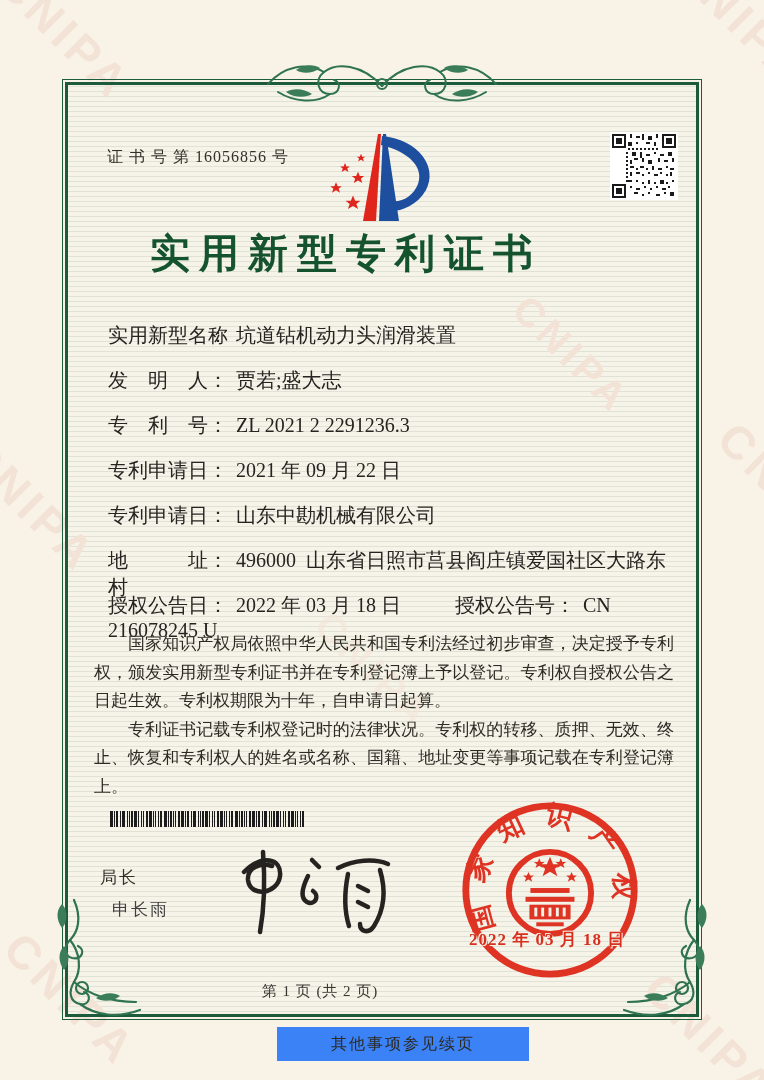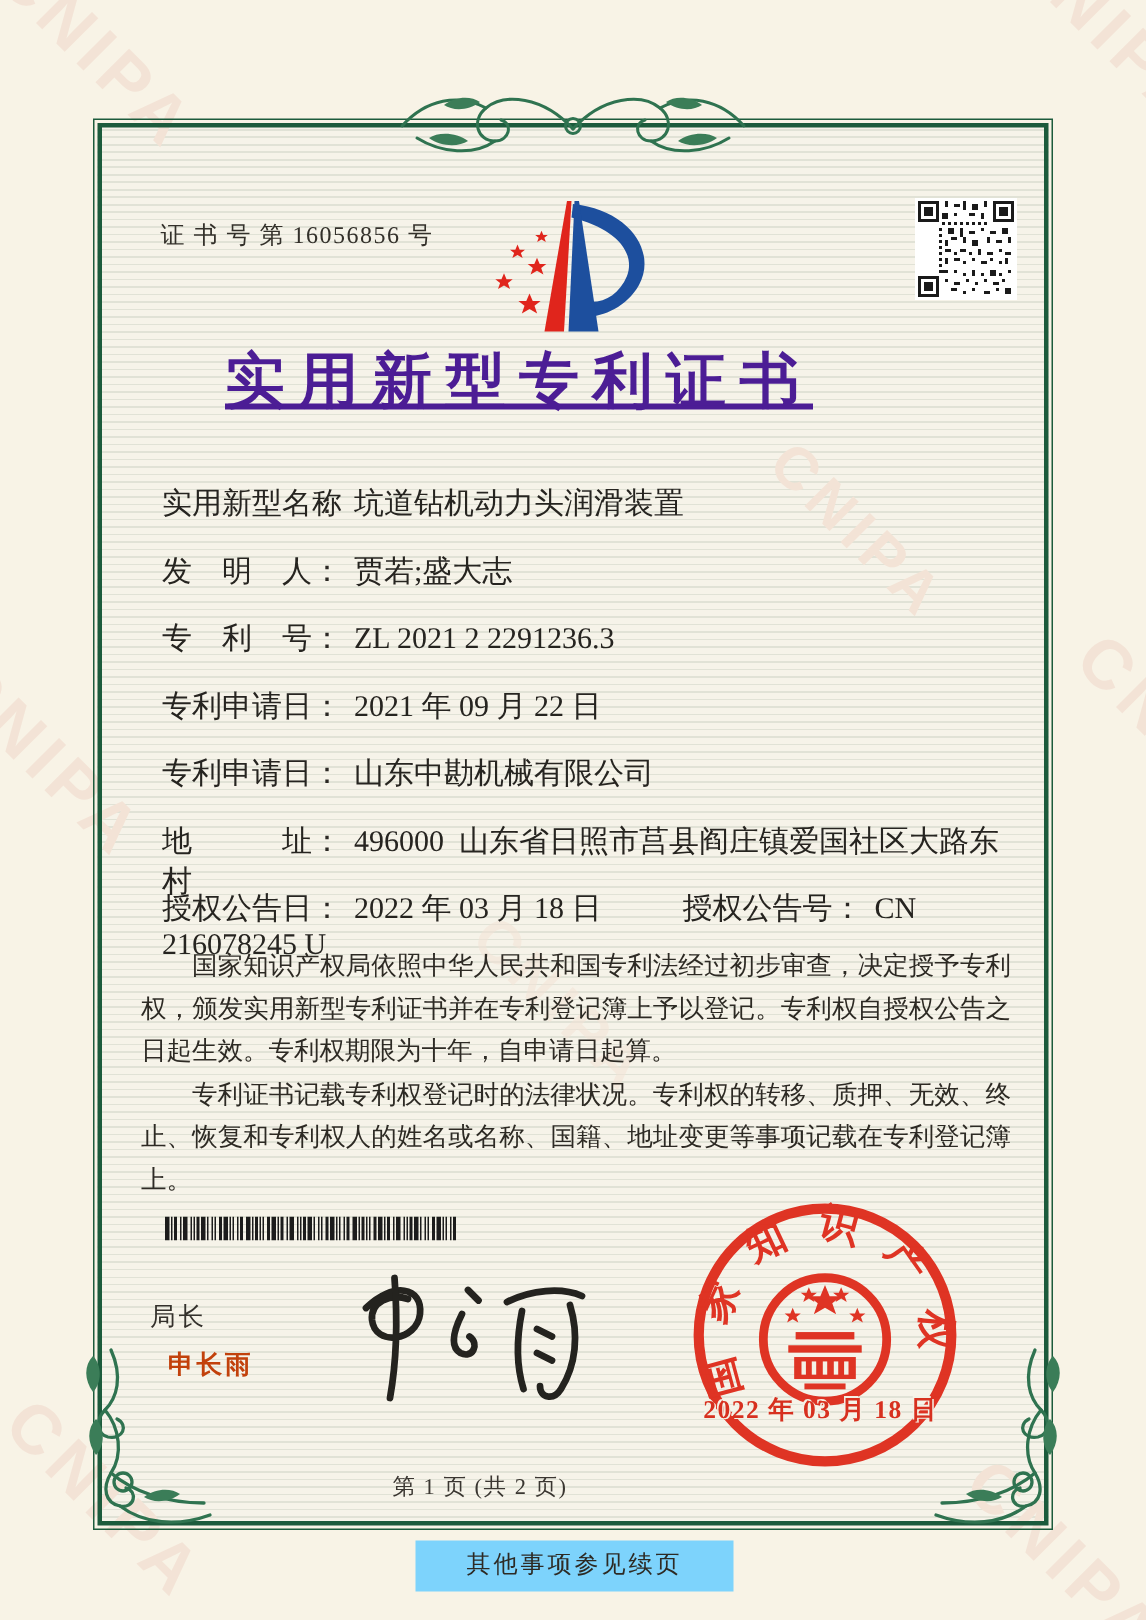--- a/index.html
+++ b/index.html
@@ -25,50 +25,50 @@
     position:absolute;z-index:3;left:65px;top:82px;width:628px;height:929px;
     border:3px solid #1c5b3c;outline:1px solid #1c5b3c;outline-offset:2px;
   }
   .orn{position:absolute;z-index:4;}
   .content{position:absolute;z-index:5;left:0;top:0;width:764px;height:1080px;}
   .cert-no{position:absolute;left:107px;top:147px;font-size:16px;letter-spacing:1px;color:#33302a;}
   .logo{position:absolute;left:320px;top:126px;}
   .qr{position:absolute;left:610px;top:132px;}
   .title{
     position:absolute;left:0;width:692px;top:226px;text-align:center;
-    font-size:40px;font-weight:bold;letter-spacing:9px;color:#4c1d95;text-decoration:underline;
+    font-size:40px;font-weight:bold;letter-spacing:9px;color:#14532d;
   }
   .fields{position:absolute;left:108px;top:322px;width:575px;}
   .frow{height:45px;font-size:20px;white-space:nowrap;}
   .flabel{
     display:inline-block;width:100px;vertical-align:top;
     text-align:justify;text-align-last:justify;color:#262420;
   }
   .fcolon{display:inline-block;}
   .fvalue{margin-left:8px;white-space:pre-wrap;color:#262420;}
   .gpair2{margin-left:54px;}
   .body-text{
     position:absolute;left:94px;top:630px;width:580px;
     font-size:17px;line-height:28.5px;text-align:justify;color:#2d2a24;
   }
   .body-text p{margin:0;text-indent:34px;}
   .barcode{position:absolute;left:110px;top:811px;}
   .signer-title{position:absolute;left:100px;top:866px;font-size:17px;letter-spacing:2px;color:#34312c;}
-  .signer-name{position:absolute;left:112px;top:898px;font-size:17px;letter-spacing:2px;color:#c2410c;font-weight:bold;}
+  .signer-name{position:absolute;left:112px;top:898px;font-size:17px;letter-spacing:2px;color:#404040;}
   .signature{position:absolute;left:222px;top:846px;}
   .seal{position:absolute;left:457px;top:797px;opacity:.95;}
   .seal-date{
     position:absolute;left:449px;top:928px;width:196px;text-align:center;
     font-size:17px;font-weight:bold;color:#d7301f;letter-spacing:1px;white-space:nowrap;
     text-shadow:1px 1px 0 #f4f1e6,-1px -1px 0 #f4f1e6;
   }
   .page-num{position:absolute;left:0;width:640px;top:982px;text-align:center;font-size:15px;letter-spacing:1px;color:#3a3631;}
   .note-strip{
-    position:absolute;left:277px;top:1027px;width:212px;height:34px;line-height:34px;
-    background:#7dd3fc;text-align:center;font-size:16px;letter-spacing:2px;color:#2d2a24;z-index:6;
+    position:absolute;left:277px;top:1027px;width:252px;height:34px;line-height:34px;
+    background:#3b82f6;text-align:center;font-size:16px;letter-spacing:2px;color:#2d2a24;z-index:6;
   }
 </style>
 </head>
 <body>
 
 <div class="page">
 
   <div class="wm" style="left:-18px;top:6px;">CNIPA</div>
   <div class="wm" style="left:658px;top:-8px;">CNIPA</div>
   <div class="wm small" style="left:498px;top:332px;">CNIPA</div>

